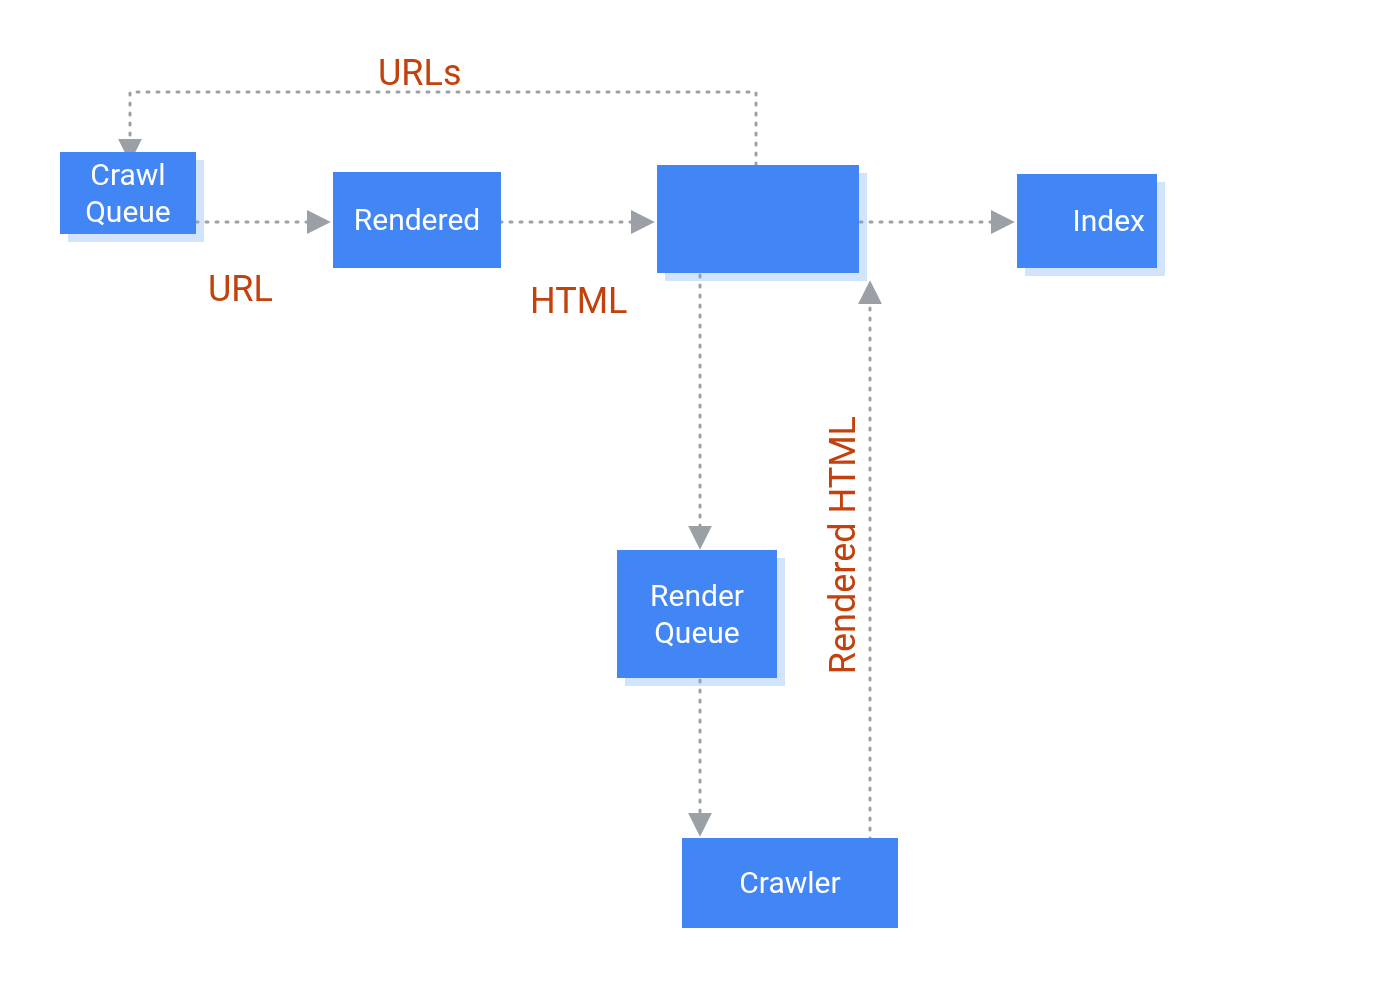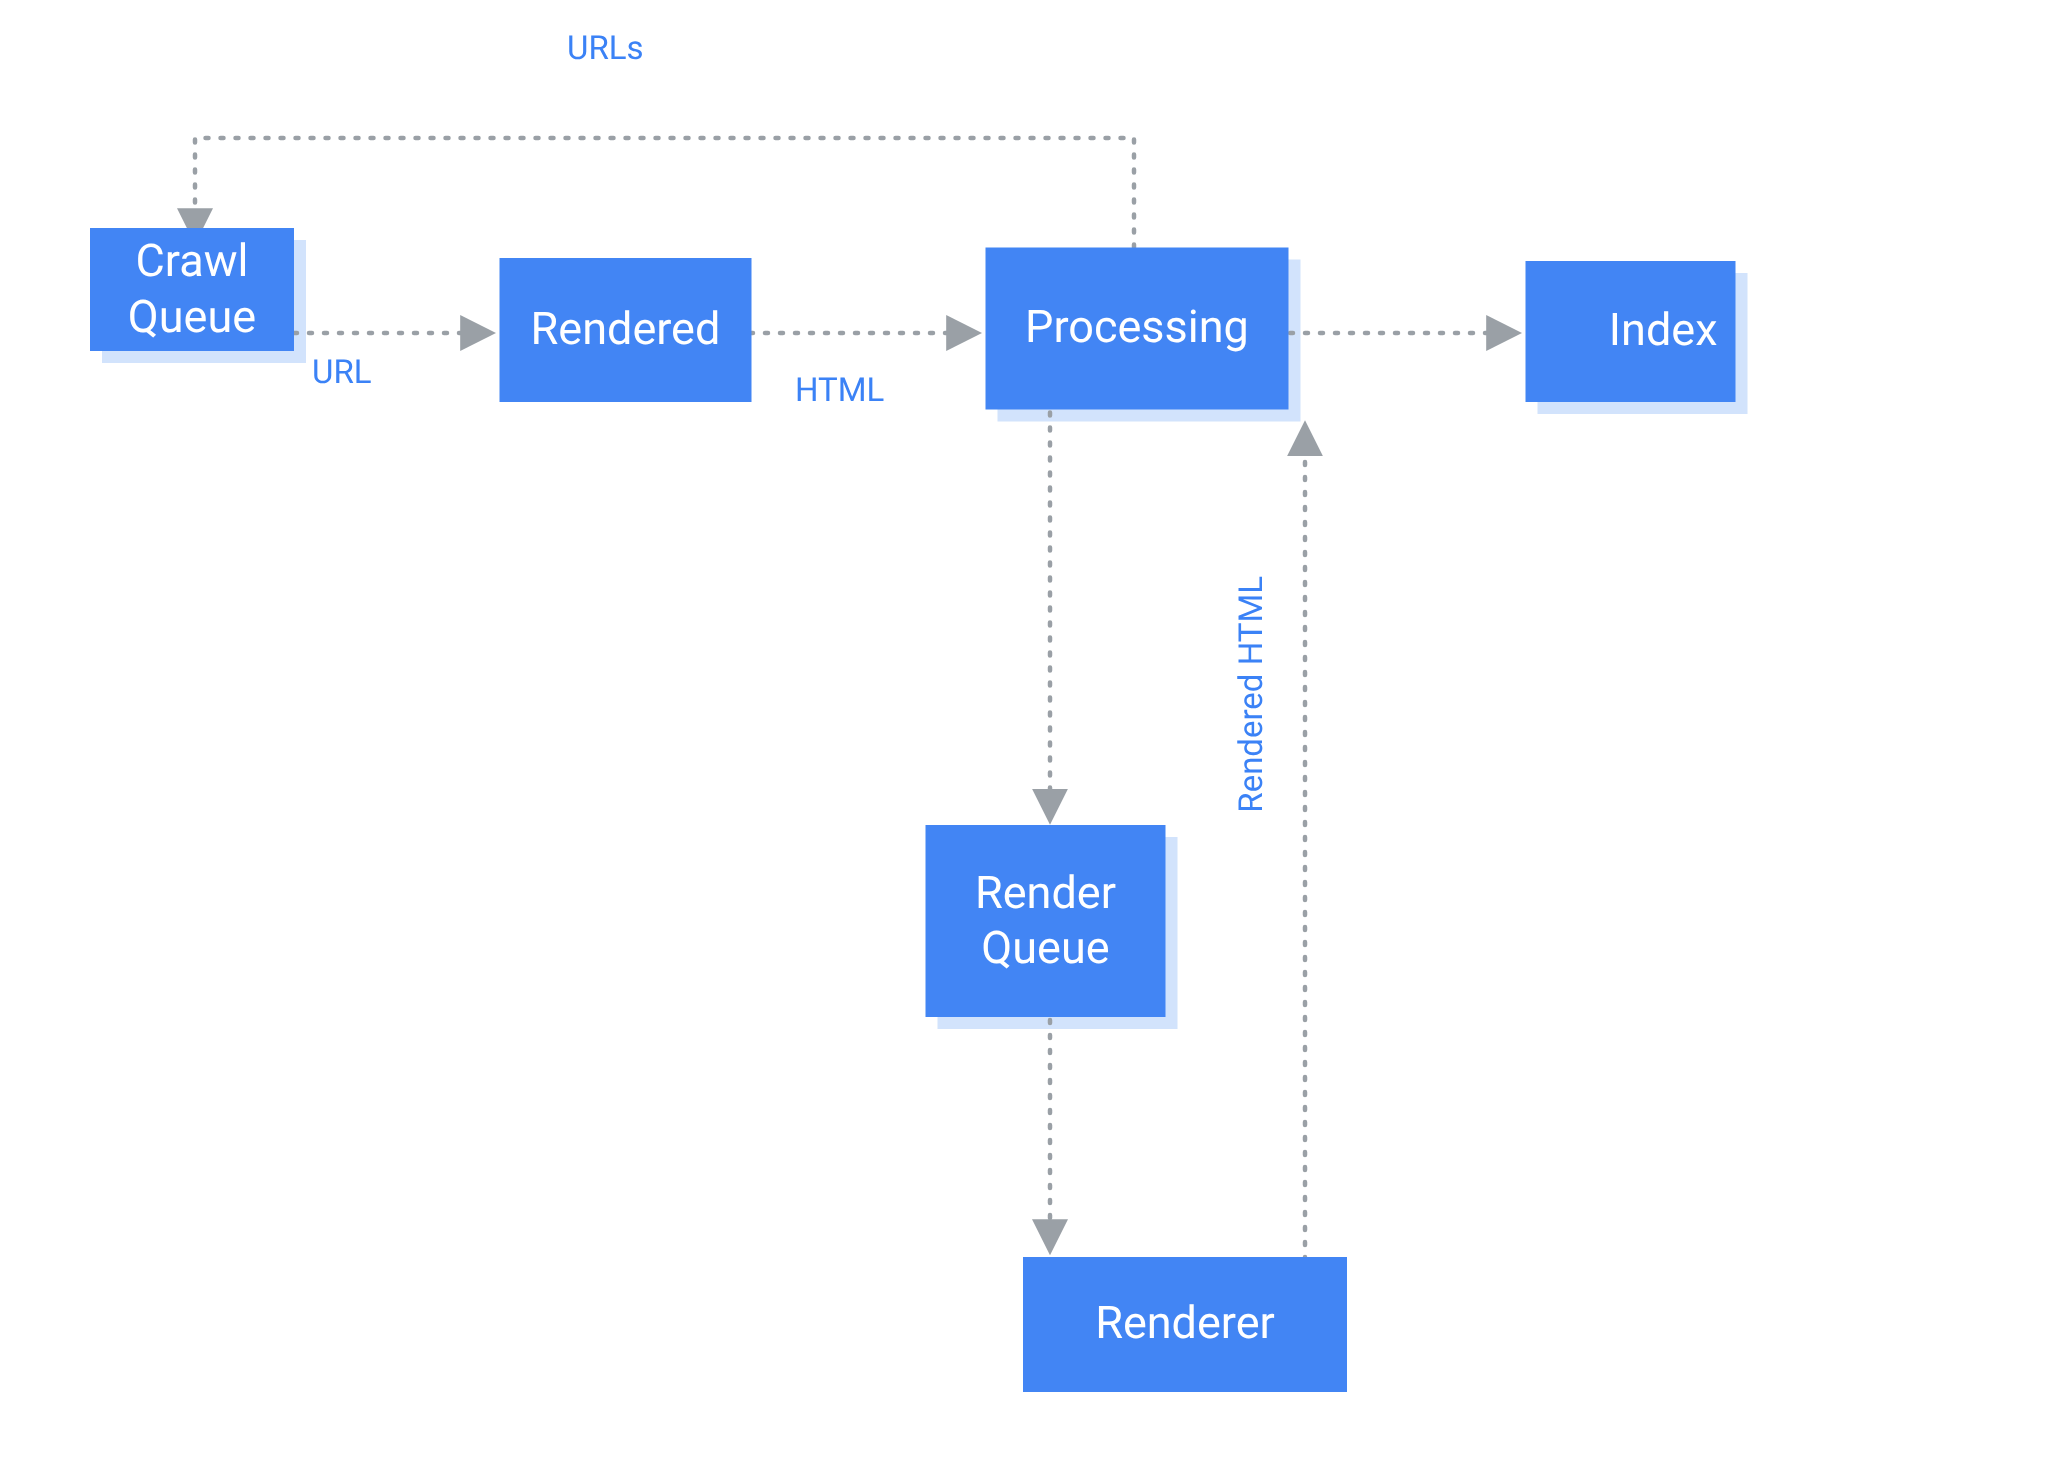--- a/index.html
+++ b/index.html
@@ -27,23 +27,24 @@
       position: absolute;
       left: 8px;
       top: 8px;
       width: 100%;
       height: 100%;
       background: #D2E3FC;
       z-index: -1;
     }
     .edge-label {
       position: absolute;
-      color: #3b82f6;
-      font-size: 22px;
+      color: #c2410c;
+      font-size: 36px;
       font-weight: 400;
+      margin-top: 32px;
     }
     .edge-label.vertical {
       writing-mode: vertical-rl;
       transform: rotate(180deg);
     }
     svg.connectors {
       position: absolute;
       left: 0;
       top: 0;
       width: 1374px;
@@ -90,33 +91,32 @@
   <div class="shadow"></div>
   <span>Crawl<br>Queue</span>
 </div>
 
 <div class="node" style="left:333px; top:172px; width:168px; height:96px;">
   <span>Rendered</span>
 </div>
 
 <div class="node" style="left:657px; top:165px; width:202px; height:108px;">
   <div class="shadow"></div>
-  <span>Processing</span>
 </div>
 
 <div class="node" style="left:1017px; top:174px; width:140px; height:94px;justify-content:flex-end;">
   <div class="shadow"></div>
   <span>Index</span>
 </div>
 
 <div class="node" style="left:617px; top:550px; width:160px; height:128px;">
   <div class="shadow"></div>
   <span>Render<br>Queue</span>
 </div>
 
 <div class="node" style="left:682px; top:838px; width:216px; height:90px;">
-  <span>Renderer</span>
+  <span>Crawler</span>
 </div>
 
 <div class="edge-label" style="left:378px; top:20px;">URLs</div>
 <div class="edge-label" style="left:208px; top:236px;">URL</div>
 <div class="edge-label" style="left:530px; top:248px;">HTML</div>
 <div class="edge-label vertical" style="left:822px; top:384px;">Rendered HTML</div>
 
 </body></html>

